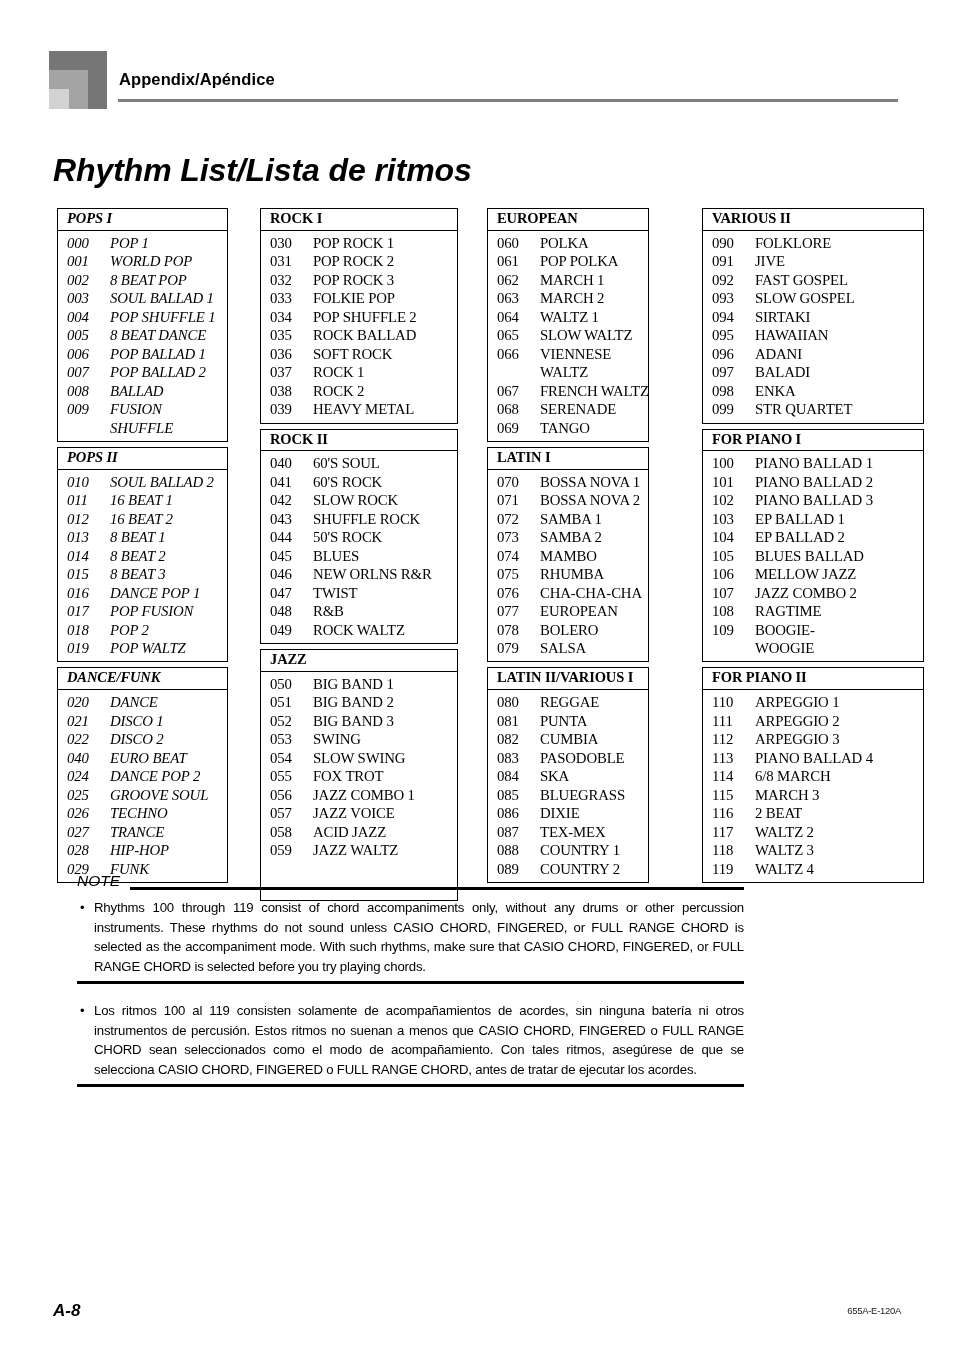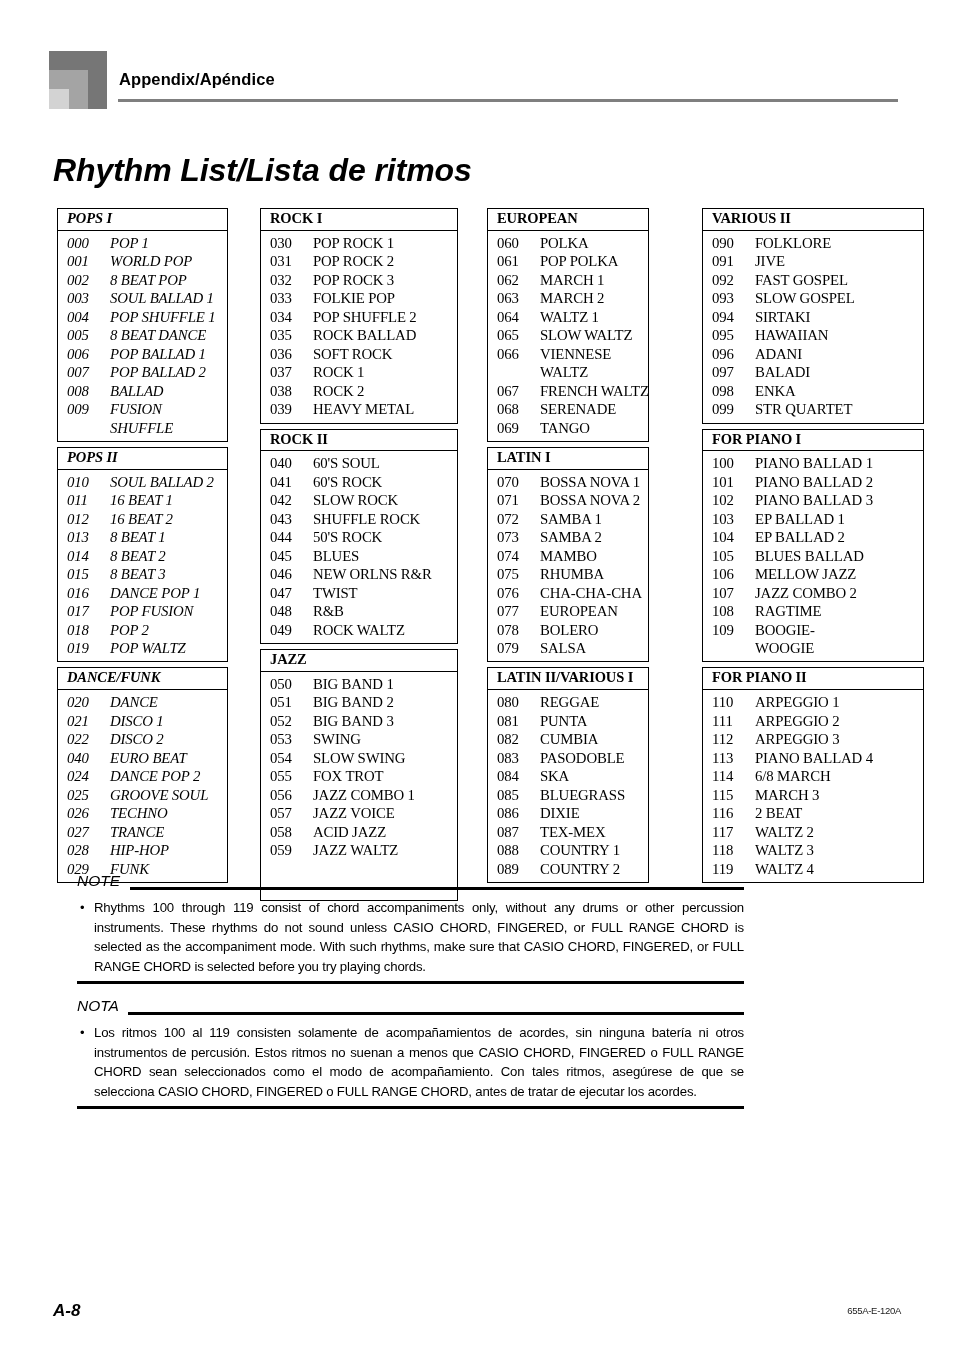--- a/index.html
+++ b/index.html
@@ -428,24 +428,20 @@
     <div class="note-label">NOTE</div>
     <div class="note-head-rule"></div>
   </div>
   <div class="note-body">
     <span class="note-bullet">•</span><span>Rhythms 100 through 119 consist of chord accompaniments only, without any drums or other percussion instruments. These rhythms do not sound unless CASIO CHORD, FINGERED, or FULL RANGE CHORD is selected as the accompaniment mode. With such rhythms, make sure that CASIO CHORD, FINGERED, or FULL RANGE CHORD is selected before you try playing chords.</span>
   </div>
   <div class="note-foot-rule"></div>
 </div>
 
 <div class="note-block" id="note-es">
-  <div class="note-head-line">
-    <div class="note-label">NOTA</div>
-    <div class="note-head-rule"></div>
-  </div>
   <div class="note-body">
     <span class="note-bullet">•</span><span>Los ritmos 100 al 119 consisten solamente de acompañamientos de acordes, sin ninguna batería ni otros instrumentos de percusión. Estos ritmos no suenan a menos que CASIO CHORD, FINGERED o FULL RANGE CHORD sean seleccionados como el modo de acompañamiento. Con tales ritmos, asegúrese de que se selecciona CASIO CHORD, FINGERED o FULL RANGE CHORD, antes de tratar de ejecutar los acordes.</span>
   </div>
   <div class="note-foot-rule"></div>
 </div>
 
 <div class="footer-page">A-8</div>
 <div class="footer-code">655A-E-120A</div>
 
 </body></html>

